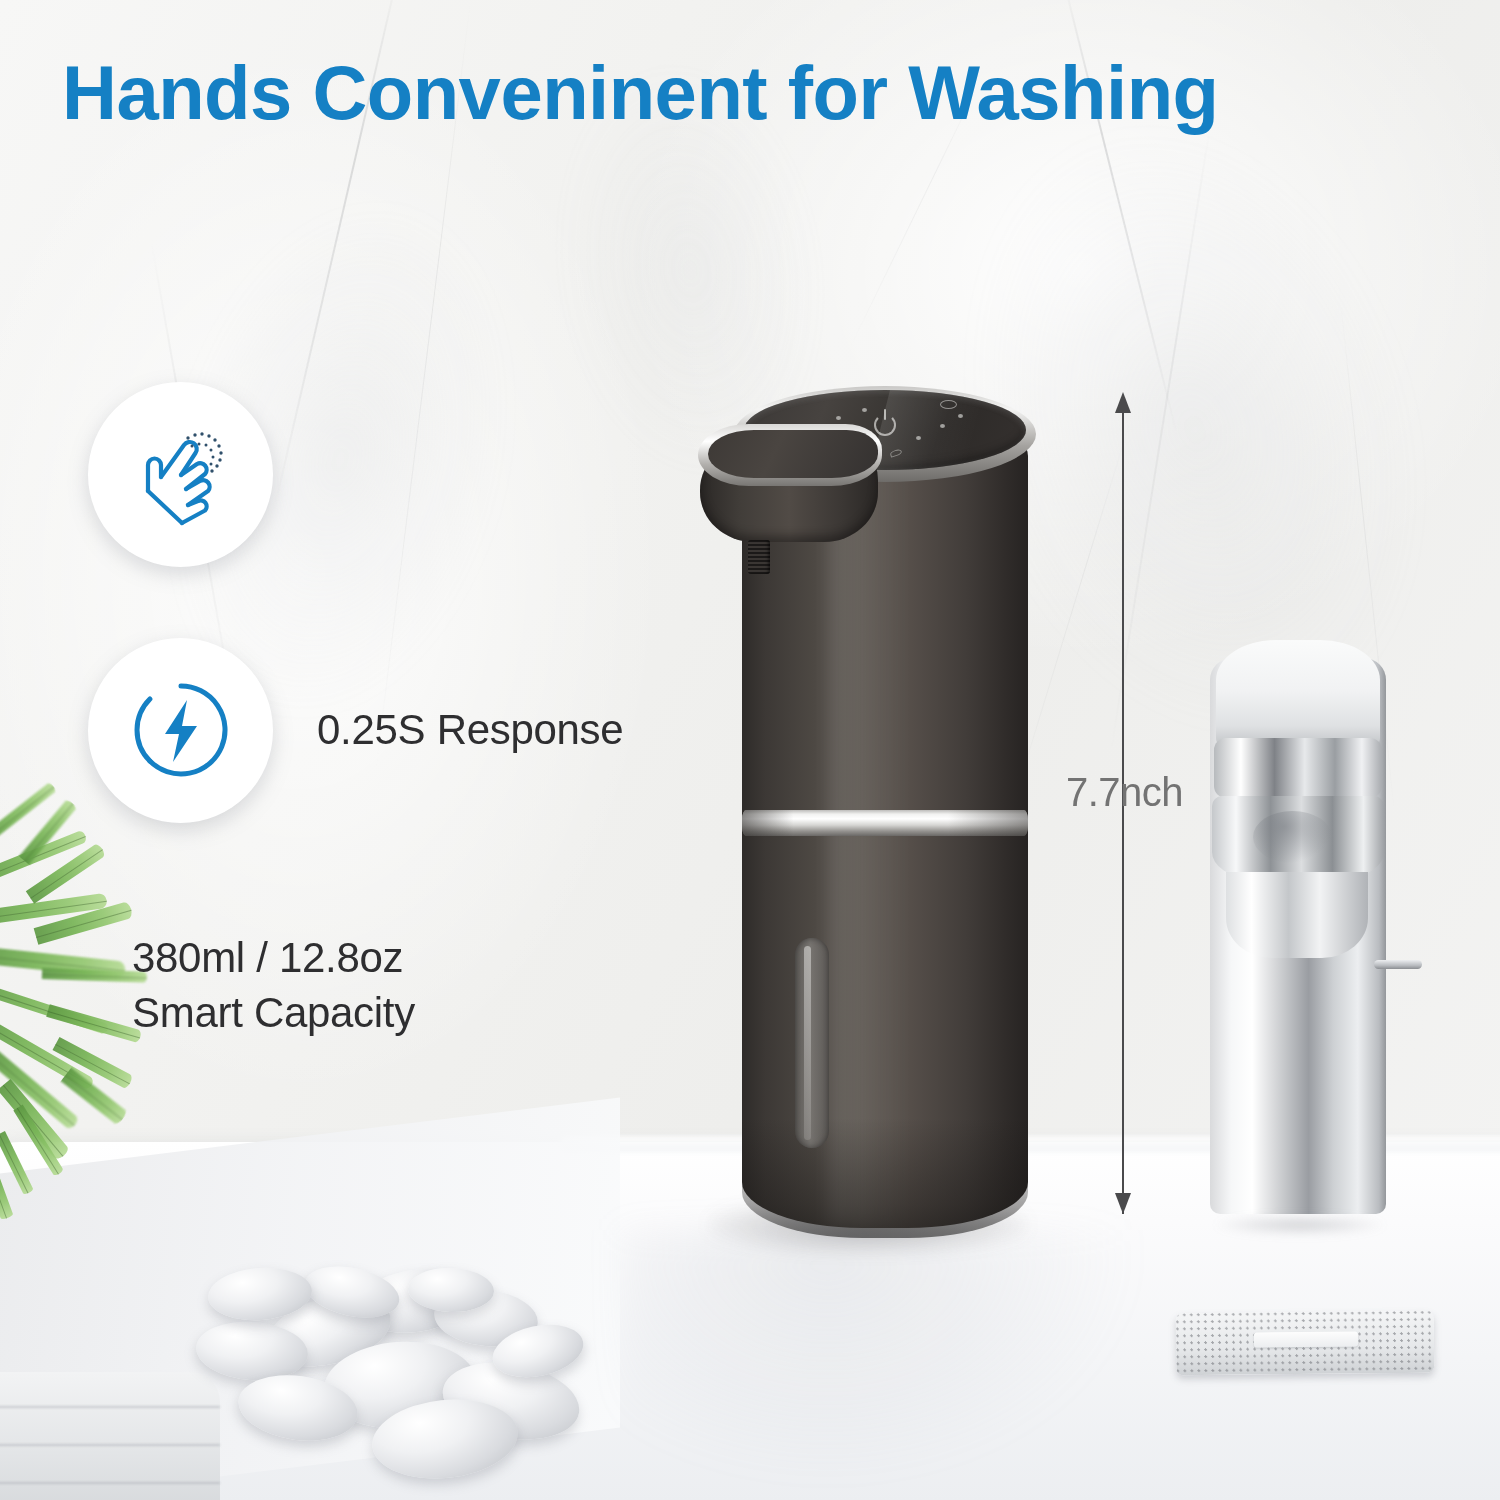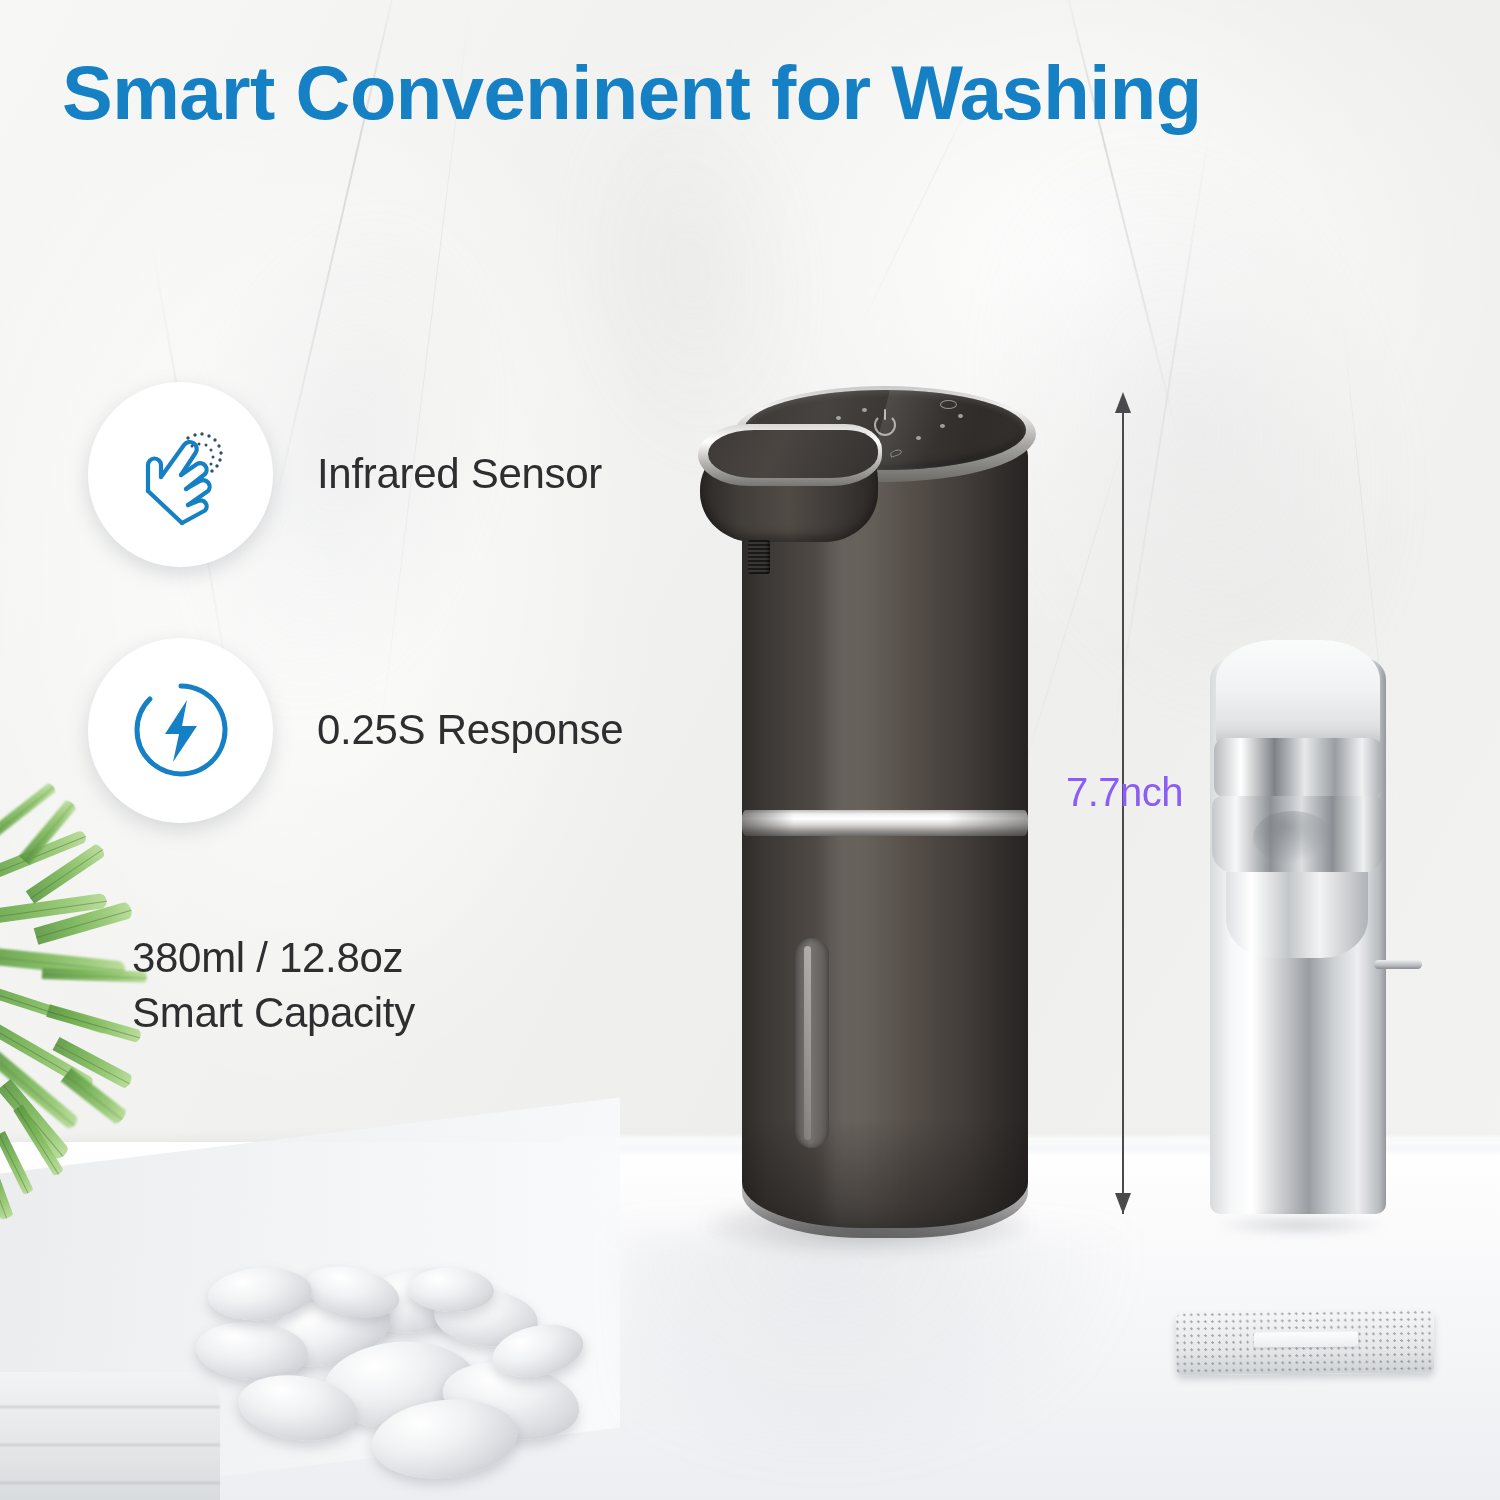--- a/index.html
+++ b/index.html
@@ -371,21 +371,21 @@
     border-left: 8px solid transparent;
     border-right: 8px solid transparent;
   }
   .dim-arrow.up   { top: 0;   border-bottom: 21px solid #4a4a4c; }
   .dim-arrow.down { top: 801px; border-top: 21px solid #4a4a4c; }
   .dim-label {
     position: absolute;
     left: -56px;
     top: 378px;
     font-size: 40px;
-    color: #8b5cf6;
+    color: #737373;
     white-space: nowrap;
     letter-spacing: -0.5px;
   }
 
   
   .faucet {
     position: absolute;
     left: 1196px;
     top: 640px;
     width: 230px;
@@ -709,21 +709,21 @@
   </div>
 
   <div class="dimension">
     <div class="dim-arrow up"></div>
     <div class="dim-line"></div>
     <div class="dim-arrow down"></div>
     <div class="dim-label">7.7nch</div>
   </div>
 
   <div class="headline">
-    <span class="headline-line">Smart Conveninent for Washing</span>
+    <span class="headline-line">Hands Conveninent for Washing</span>
   </div>
 
   <div class="features">
 
     <div class="feature">
       <div class="badge">
         <span>
           <svg width="110" height="110" viewBox="0 0 110 110">
             <g fill="none" stroke="#1580c4" stroke-width="4.2" stroke-linecap="round" stroke-linejoin="round">
               <path d="M22 72 L22 46 a6.5 6.5 0 0 1 13 0 L35 58"></path>
@@ -748,21 +748,20 @@
                 <circle cx="73" cy="25" r="1.5"></circle>
               <circle cx="80" cy="26" r="1.5"></circle>
                 <circle cx="85" cy="31" r="1.5"></circle>
               <circle cx="87" cy="38" r="1.5"></circle>
                 <circle cx="85" cy="45" r="1.5"></circle>
             </g>
           </svg>
         </span>
       </div>
       <div class="feature-text">
-        <span>Infrared Sensor</span>
       </div>
     </div>
 
     <div class="feature">
       <div class="badge">
         <span>
           <svg width="112" height="112" viewBox="0 0 112 112">
             <path d="M56 12 a44 44 0 1 1 -31.1 75.1" fill="none" stroke="#1580c4" stroke-width="5" stroke-linecap="round"></path>
             <path d="M24.9 87.1 a44 44 0 0 1 0 -62.2" fill="none" stroke="#1580c4" stroke-width="5" stroke-linecap="round"></path>
             <path d="M62 26 L40 60 L54 60 L48 88 L72 52 L57 52 Z" fill="#1580c4"></path>

